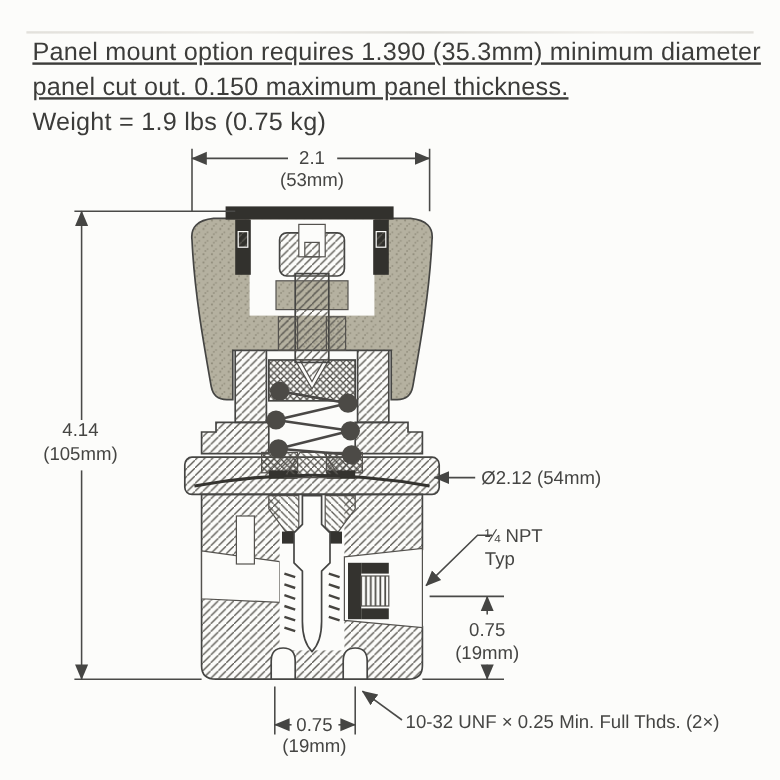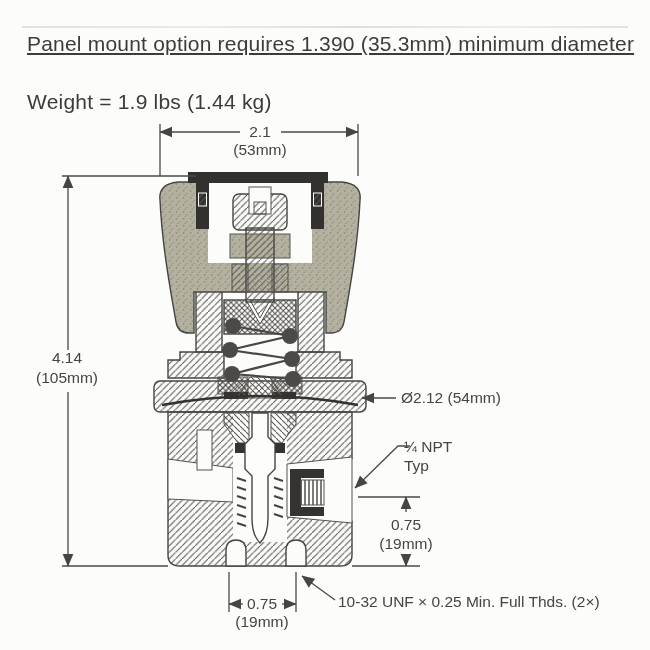--- a/index.html
+++ b/index.html
@@ -19,22 +19,23 @@
   .outl{stroke:#454543;stroke-width:1.4;}
   .thin{stroke:#54524e;stroke-width:1;}
 </style>
 </head>
 <body>
 
 <div class="scan-edge"></div>
 
 <div class="note">
   <div>Panel mount option requires 1.390 (35.3mm) minimum diameter</div>
+  <div>panel cut out. 0.150 maximum panel thickness.</div>
 </div>
-<div class="weight">Weight = 1.9 lbs (1.44 kg)</div>
+<div class="weight">Weight = 1.9 lbs (0.75 kg)</div>
 
 <svg width="650" height="650" viewBox="0 0 650 650">
   <defs>
     <pattern id="hatch" patternUnits="userSpaceOnUse" width="6.5" height="6.5">
       <path d="M-1,7.5 L7.5,-1" stroke="#5a5852" stroke-width="1.1"></path>
     </pattern>
     <pattern id="hatchR" patternUnits="userSpaceOnUse" width="6" height="6">
       <path d="M-1,-1 L7,7" stroke="#5a5852" stroke-width="1.1"></path>
     </pattern>
     <pattern id="cross" patternUnits="userSpaceOnUse" width="5.5" height="5.5">

